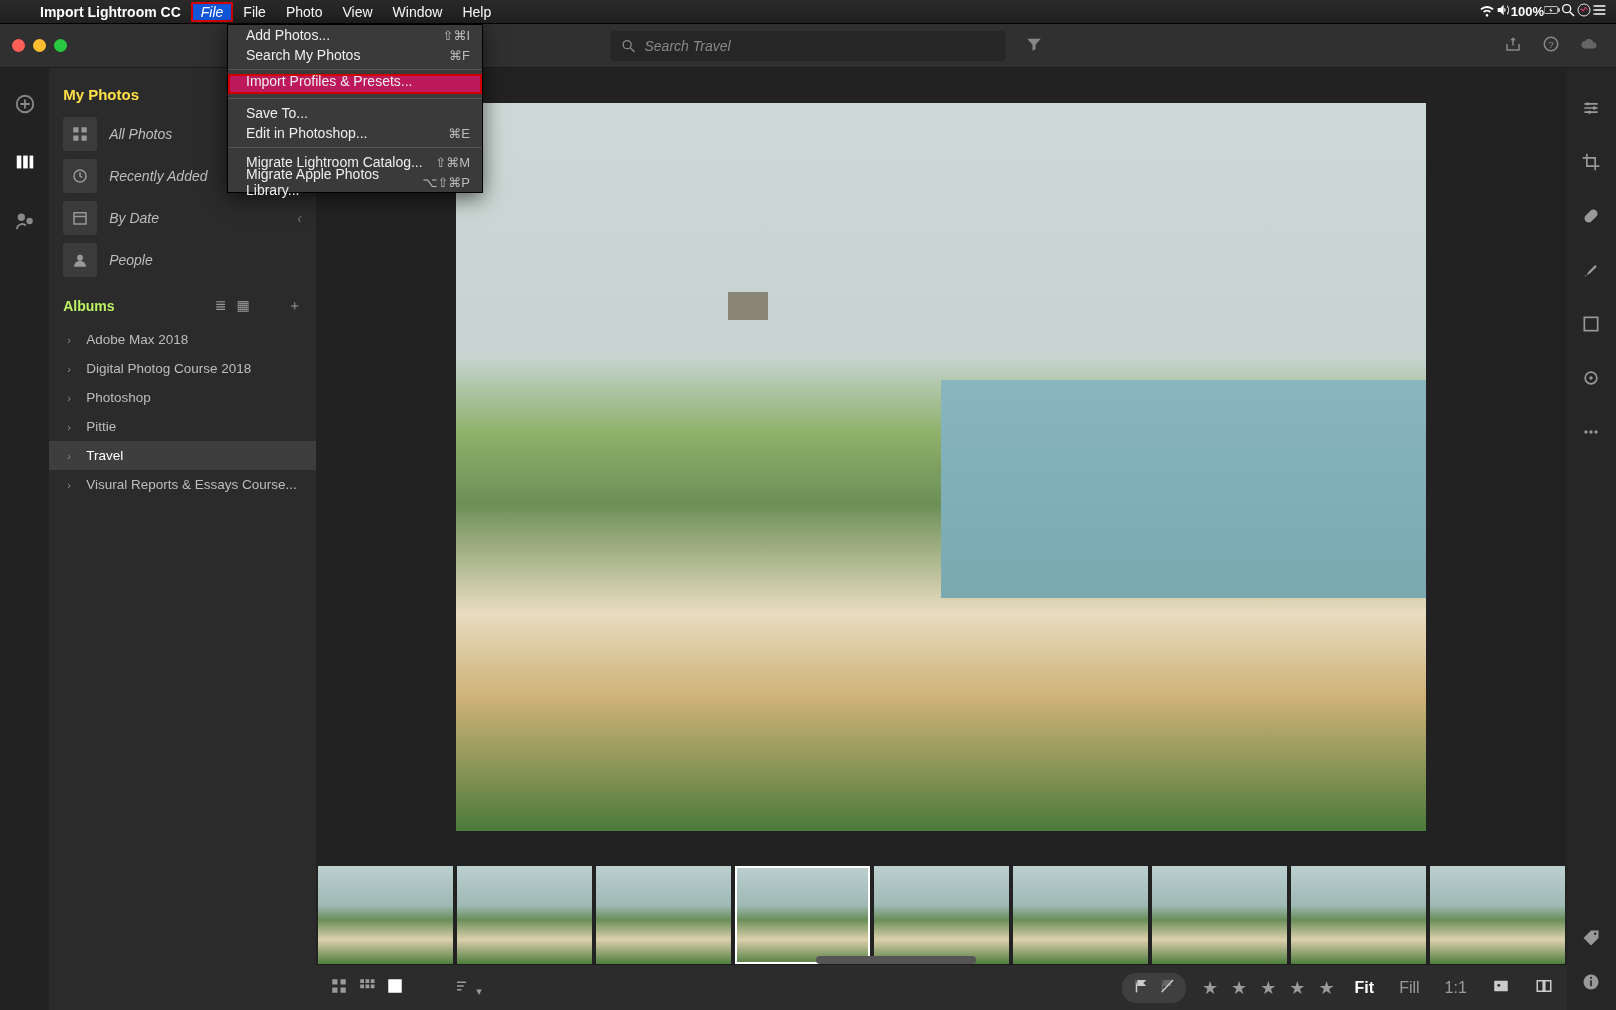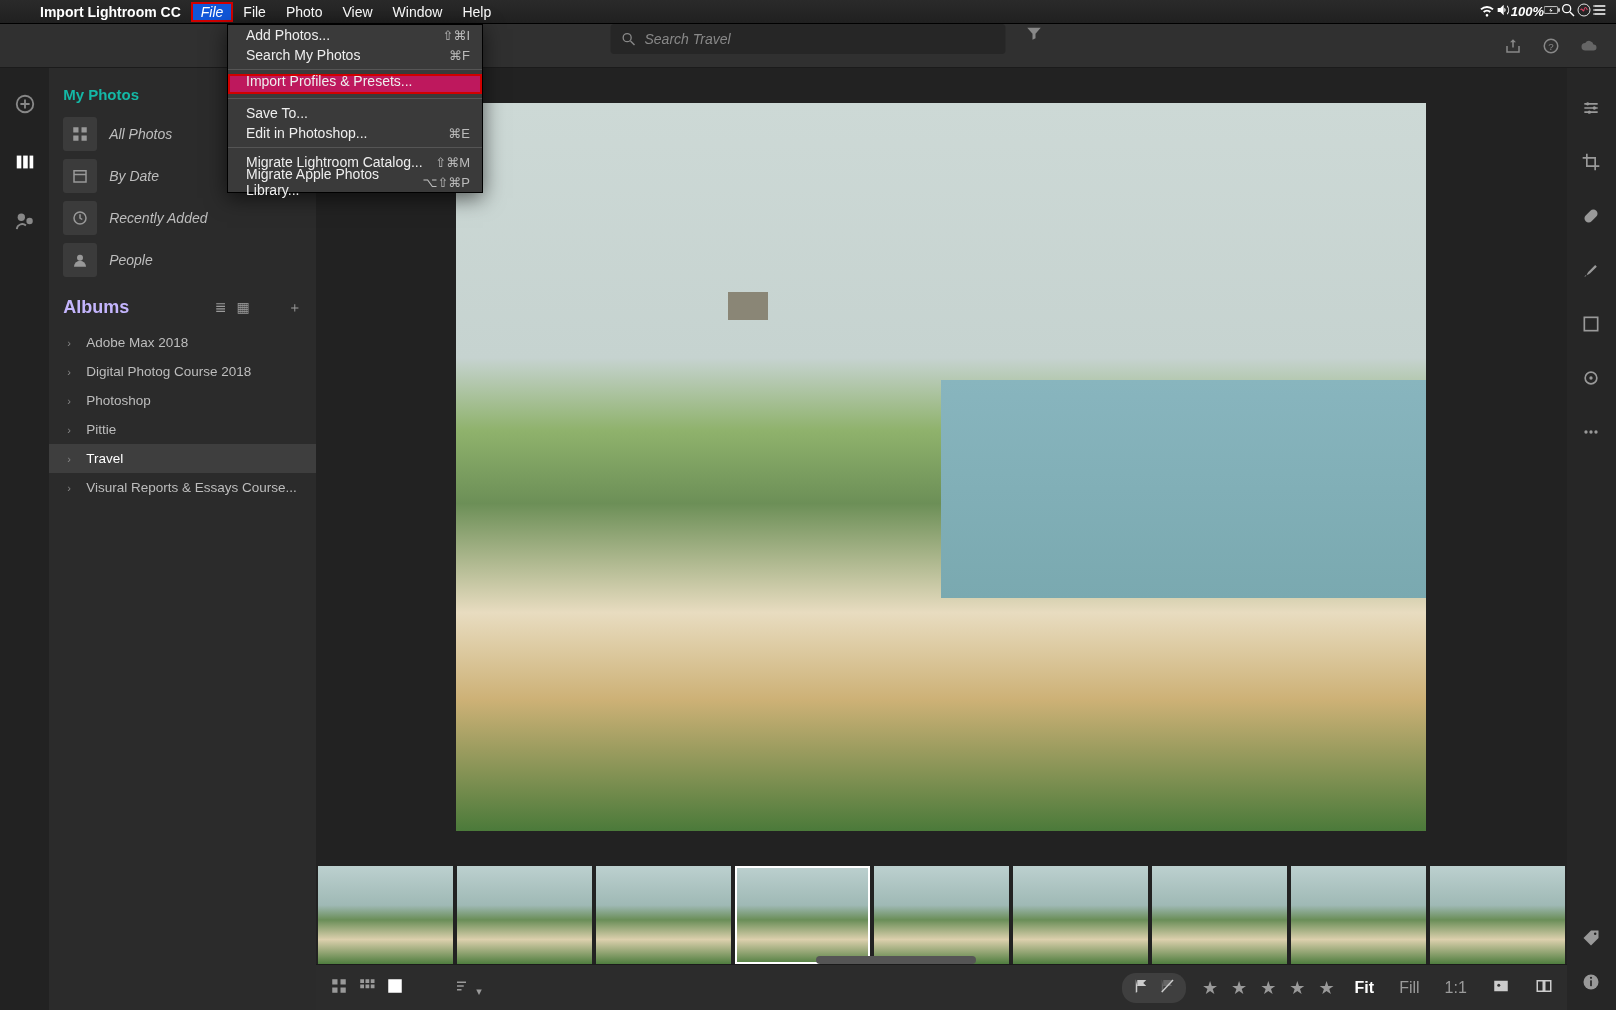--- a/index.html
+++ b/index.html
@@ -5,57 +5,57 @@
 * { box-sizing: border-box; margin: 0; padding: 0; font-family: -apple-system, "Helvetica Neue", Arial, sans-serif; }
 body { background: #1a1a1a; width: 1616px; height: 1010px; overflow: hidden; user-select: none; }
 
 
 .mac-menubar { height: 24px; background: linear-gradient(#2a2a2a,#202020); display:flex; align-items:center; color:#fff; font-size:14px; padding:0 8px; gap:0; position:relative; border-bottom:1px solid #000;}
 .mac-menubar .apple { width:22px; text-align:center; font-size:16px; }
 .mac-menubar .app-name { font-weight:700; padding:0 10px;}
 .mac-menubar .mitem { padding:2px 10px; cursor:default;}
 .mac-menubar .mitem.open { background:#1156d9; border:2px solid #d10000; padding:0 8px;font-style:italic;}
 .mac-menubar .spacer { flex:1;}
-.mac-menubar .right { display:flex; align-items:center; font-size:13px;font-style:italic;}
+.mac-menubar .right { display:flex; align-items:center; font-size:13px;}
 .mac-menubar .right svg { width:16px; height:16px; fill:#fff;}
 .mac-menubar .batt { font-weight:600;}
 
 
 .dropdown { position:absolute; left:227px; top:24px; width:256px; background:#3a3a3a; border:1px solid #000; box-shadow:0 5px 20px rgba(0,0,0,.6); z-index:100; font-size:14px; color:#eee;}
 .ddrow { display:flex; align-items:center; padding:2px 12px 2px 18px; height:20px;}
 .ddrow.hl { background:#be185d; border:2px solid #d10000; padding:0 10px 7px 16px;}
 .ddrow .sc { margin-left:auto; color:#bbb; font-size:13px;}
 .ddsep { height:1px; background:#555; margin:4px 0;}
 
 
-.win-top { height:44px; background:#303030; display:flex; align-items:center; position:relative; border-bottom:1px solid #1b1b1b;flex-direction:column;}
+.win-top { height:44px; background:#303030; display:flex; align-items:center; position:relative; border-bottom:1px solid #1b1b1b;}
 .traffic { display:flex; gap:8px; padding-left:12px;}
 .tl { width:13px; height:13px; border-radius:50%;}
 .tl.r{background:#ff5f57}.tl.y{background:#febc2e}.tl.g{background:#28c840}
 .searchbox { position:absolute; left:50%; transform:translateX(-50%); width:395px; height:30px; background:#262626; border-radius:4px; display:flex; align-items:center; padding:0 10px; color:#888; gap:8px; font-size:14px; font-style:italic;}
 .searchbox svg{width:16px;height:16px;fill:#888;}
 .filtbtn { position:absolute; left:calc(50% + 212px); width:28px; text-align:center; color:#888;}
 .top-right { margin-left:auto; display:flex; gap:20px; padding-right:18px; color:#888;}
 .top-right svg{width:18px;height:18px;fill:#888;}
 
 
 .main { display:flex; height:calc(100% - 24px - 44px);}
 .col-iconbar { width:52px; background:#222; display:flex; flex-direction:column; align-items:center; padding-top:24px; gap:34px;}
 .col-iconbar .ib { width:24px; height:24px; color:#888; display:flex; align-items:center; justify-content:center;}
 .col-iconbar .ib.active { color:#fff;}
 .col-iconbar svg{width:22px;height:22px;fill:currentColor;}
 
 .sidebar { width:282px; background:#2b2b2b; color:#ccc; font-size:14px; overflow:hidden;}
-.sb-sec-title { color:#14b8a6; font-weight:700; font-size:15px; padding:18px 14px 10px;}
+.sb-sec-title { color:#fde047; font-weight:700; font-size:15px; padding:18px 14px 10px;}
 .sb-row { display:flex; align-items:center; height:42px; padding:0 14px; gap:12px; color:#bdbdbd;font-style:italic;}
 .sb-row .iconbox { width:34px; height:34px; background:#3b3b3b; border-radius:3px; display:flex; align-items:center; justify-content:center;}
 .sb-row .iconbox svg{width:18px;height:18px;fill:#999;}
 .sb-row .chev { margin-left:auto; color:#777;}
 .sb-albums-head { display:flex; align-items:center; padding:16px 14px 10px;}
-.sb-albums-head .t { color:#c4b5fd; font-weight:700; font-size:18px;}
+.sb-albums-head .t { color:#bef264; font-weight:700; font-size:14px;}
 .sb-albums-head .ic { margin-left:auto; display:flex; gap:10px; color:#9a9a9a;}
 .alb { display:flex; align-items:center; height:29px; padding:0 8px 0 18px; gap:8px; color:#bdbdbd; font-size:13.5px;}
 .alb.sel { background:#3e3e3e; color:#fff;}
 .alb .caret{width:11px;color:#888;font-size:11px;}
 
 
 .center { flex:1; background:#222; display:flex; flex-direction:column; position:relative;}
 .bigimg { flex:1; display:flex; align-items:center; justify-content:center; padding:8px 0;}
 .photo { width:970px; height:728px; background:linear-gradient(#cdd9d6 0%, #c6d3d0 35%, #8fb26c 45%, #6c8f57 55%, #e8dcc0 70%, #cdb176 82%, #4b7a3a 100%); position:relative; overflow:hidden;}
 .photo::before{content:"";position:absolute;right:0;top:38%;width:50%;height:30%;background:linear-gradient(#88b5be,#7aa9b0);} 
@@ -220,35 +220,35 @@
             <rect x="14" y="3" width="7" height="7"></rect>
             <rect x="3" y="14" width="7" height="7"></rect>
             <rect x="14" y="14" width="7" height="7"></rect>
           </svg>
         </span>
       <span>All Photos</span>
     </div>
     <div class="sb-row">
       <span class="iconbox">
           <svg viewBox="0 0 24 24">
+            <circle cx="12" cy="12" r="8" fill="none" stroke="#999" stroke-width="2"></circle>
+            <path d="M12 7v5l3 2" stroke="#999" stroke-width="2" fill="none"></path>
+          </svg>
+        </span>
+      <span>Recently Added</span>
+    </div>
+    <div class="sb-row">
+      <span class="iconbox">
+          <svg viewBox="0 0 24 24">
             <rect x="4" y="5" width="16" height="15" fill="none" stroke="#999" stroke-width="2"></rect>
             <path d="M4 10h16" stroke="#999" stroke-width="2"></path>
           </svg>
         </span>
       <span>By Date</span>
       <span class="chev">‹</span>
-    </div>
-    <div class="sb-row">
-      <span class="iconbox">
-          <svg viewBox="0 0 24 24">
-            <circle cx="12" cy="12" r="8" fill="none" stroke="#999" stroke-width="2"></circle>
-            <path d="M12 7v5l3 2" stroke="#999" stroke-width="2" fill="none"></path>
-          </svg>
-        </span>
-      <span>Recently Added</span>
     </div>
     <div class="sb-row">
       <span class="iconbox">
           <svg viewBox="0 0 24 24">
             <circle cx="12" cy="9" r="4" fill="#999"></circle>
             <path d="M4 21a8 8 0 0116 0" fill="#999"></path>
           </svg>
         </span>
       <span>People</span>
     </div>

